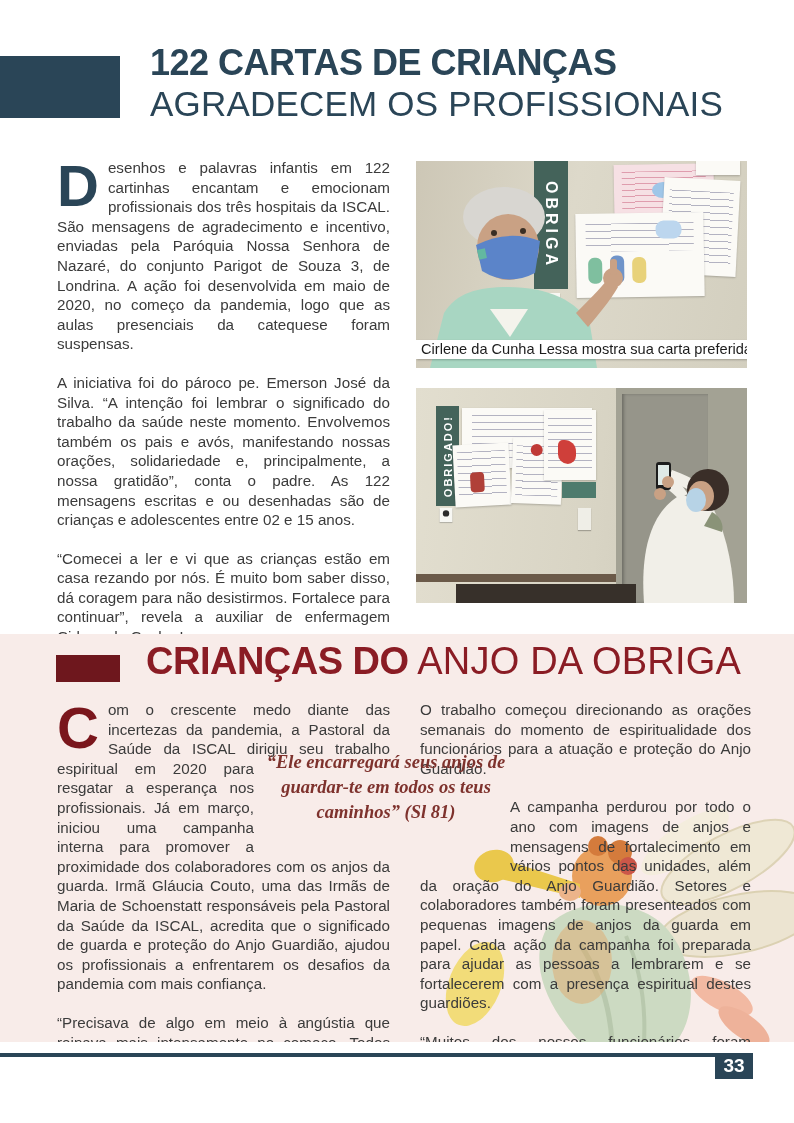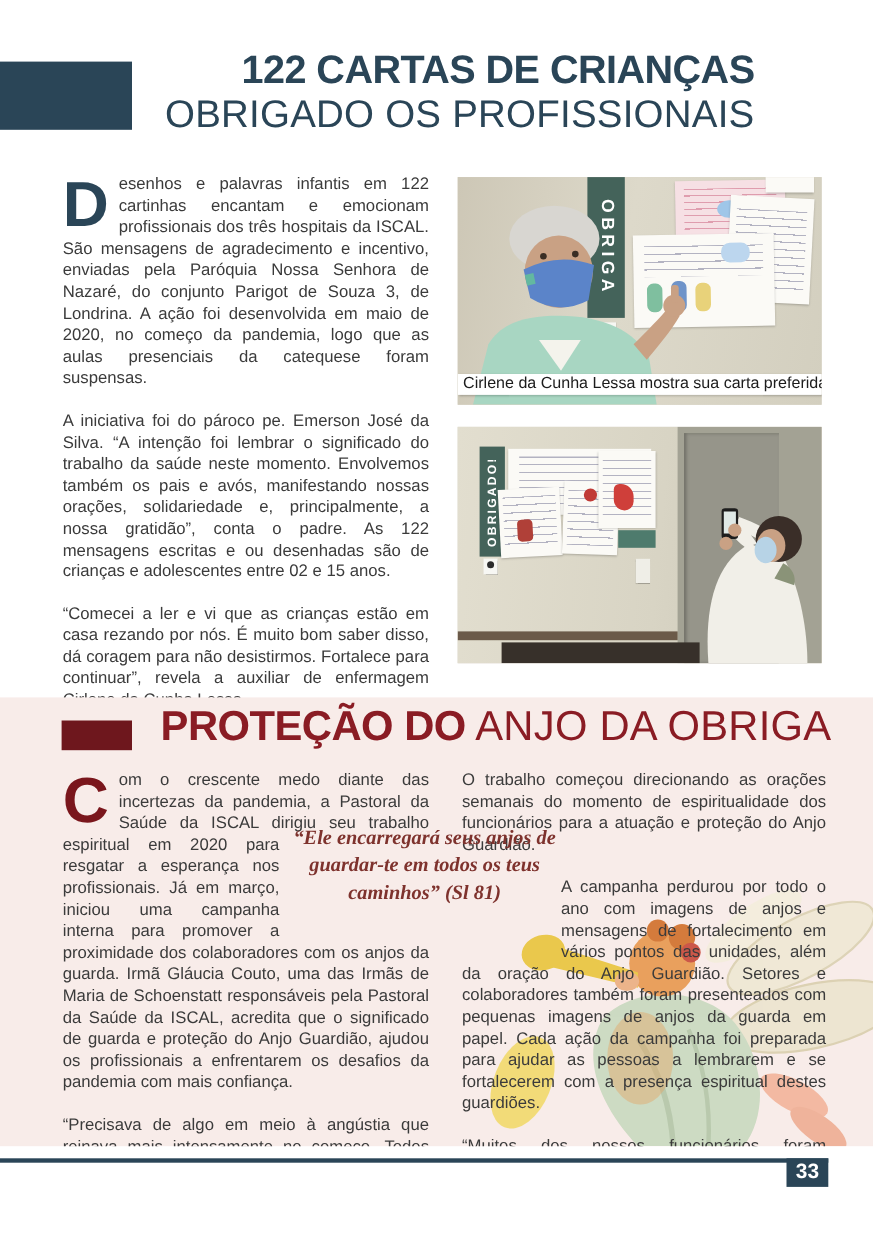--- a/index.html
+++ b/index.html
@@ -2,21 +2,21 @@
 <html><head>
 <meta charset="utf-8">
 <style>
   * { margin:0; padding:0; box-sizing:border-box; }
   body { font-family:"Liberation Sans", sans-serif; background:#fff; }
   .page { position:relative; width:794px; height:1123px; background:#ffffff; overflow:hidden; margin:0 auto; }
 
   
   .title-rect { position:absolute; left:0; top:56px; width:120px; height:62px; background:#2a4557; }
   .headline { position:absolute; left:150px; top:42px; color:#2a4557; }
-  .headline .t1 { display:block; font-size:36px; font-weight:bold; letter-spacing:-0.5px; line-height:42px;text-align:right; }
+  .headline .t1 { display:block; font-size:36px; font-weight:bold; letter-spacing:-0.5px; line-height:42px; }
   .headline .t2 { display:block; font-size:35px; font-weight:400; letter-spacing:0.2px; line-height:40px; }
 
   .col { position:absolute; text-align:justify; color:#3b3b3b; font-size:15.2px; line-height:19.6px; }
   .col p { margin-bottom:19px; }
   .col-1 { left:57px; top:158px; width:333px; }
 
   .dropcap { float:left; font-size:58px; line-height:50px; height:53px; font-weight:bold; padding-right:9px; margin-top:3px; }
   .dropcap.blue { color:#2a4557; }
   .dropcap.maroon { color:#7a161c; }
 
@@ -67,21 +67,21 @@
     color:#fff; font-weight:bold; font-size:19px; text-align:center; line-height:26px; }
 </style>
 </head>
 <body>
 
 <div class="page">
 
   <div class="title-rect"></div>
   <h1 class="headline">
     <span class="t1">122 CARTAS DE CRIANÇAS</span>
-    <span class="t2">OBRIGADO OS PROFISSIONAIS</span>
+    <span class="t2">AGRADECEM OS PROFISSIONAIS</span>
   </h1>
 
   <div class="col col-1">
     <p><span class="dropcap blue">D</span><span>esenhos e palavras infantis em 122 cartinhas encantam e emocionam profissionais dos três hospitais da ISCAL. São mensagens de agradecimento e incentivo, enviadas pela Paróquia Nossa Senhora de Nazaré, do conjunto Parigot de Souza 3, de Londrina. A ação foi desenvolvida em maio de 2020, no começo da pandemia, logo que as aulas presenciais da catequese foram suspensas.</span></p>
     <p>A iniciativa foi do pároco pe. Emerson José da Silva. “A intenção foi lembrar o significado do trabalho da saúde neste momento. Envolvemos também os pais e avós, manifestando nossas orações, solidariedade e, principalmente, a nossa gratidão”, conta o padre. As 122 mensagens escritas e ou desenhadas são de crianças e adolescentes entre 02 e 15 anos.</p>
     <p>“Comecei a ler e vi que as crianças estão em casa rezando por nós. É muito bom saber disso, dá coragem para não desistirmos. Fortalece para continuar”, revela a auxiliar de enfermagem Cirlene da Cunha Lessa.</p>
     <p>“É muito emocionante ver essa homenagem. Esse pequeno gesto de amor faz com que a gente tenha mais força para ajudar quem está no hospital”, afirma Diego Poltronieri.</p>
   </div>
 
   <figure class="photo photo-1">
@@ -178,21 +178,21 @@
       <circle cx="168" cy="42" r="10" fill="#d2722e"></circle>
       <circle cx="198" cy="62" r="9" fill="#c84b3c"></circle>
       <polygon points="62,52 150,80 150,94 66,74" fill="#e9c53f"></polygon>
       <ellipse cx="64" cy="62" rx="20" ry="16" fill="#e9c53f" transform="rotate(-15 64 62)"></ellipse>
       <ellipse cx="140" cy="88" rx="11" ry="9" fill="#ecb083"></ellipse>
       <ellipse cx="292" cy="192" rx="34" ry="14" fill="#f2b59c" transform="rotate(28 292 192)"></ellipse>
       <ellipse cx="314" cy="222" rx="30" ry="12" fill="#eeae94" transform="rotate(35 314 222)"></ellipse>
     </svg>
 
     <div class="maroon-rect"></div>
-    <h2 class="pink-headline"><span class="hb">PROTEÇÃO DO</span><span class="hl"> ANJO DA OBRIGA</span></h2>
+    <h2 class="pink-headline"><span class="hb">CRIANÇAS DO</span><span class="hl"> ANJO DA OBRIGA</span></h2>
 
     <div class="col col-a">
       <p><span class="dropcap maroon">C</span><span>om o crescente medo diante das incertezas da pandemia, a Pastoral da Saúde da ISCAL dirigiu seu trabalho espiritual em 2020 para </span><span class="carve-right"></span><span>resgatar a esperança nos profissionais. Já em março, iniciou uma campanha interna para promover a proximidade dos colaboradores com os anjos da guarda. Irmã Gláucia Couto, uma das Irmãs de Maria de Schoenstatt responsáveis pela Pastoral da Saúde da ISCAL, acredita que o significado de guarda e proteção do Anjo Guardião, ajudou os profissionais a enfrentarem os desafios da pandemia com mais confiança.</span></p>
       <p>“Precisava de algo em meio à angústia que reinava mais intensamente no começo. Todos estavam com medo. Muitos funcionários choravam pelo medo de se contaminar, medo de levar a doença aos familiares, enfim, medo do que estava por vir”, relata Ir. Gláucia.</p>
     </div>
 
     <div class="col col-b">
       <p>O trabalho começou direcionando as orações semanais do momento de espiritualidade dos funcionários para a atuação e proteção do Anjo Guardião.</p>
       <p><span class="carve-left"></span><span>A campanha perdurou por todo o ano com imagens de anjos e mensagens de fortalecimento em vários pontos das unidades, além da oração do Anjo Guardião. Setores e colaboradores também foram presenteados com pequenas imagens de anjos da guarda em papel. Cada ação da campanha foi preparada para ajudar as pessoas a lembrarem e se fortalecerem com a presença espiritual destes guardiões.</span></p>
       <p>“Muitos dos nossos funcionários foram contaminados pela Covid-19 no decorrer do ano. Poucos precisaram de internação e nenhum faleceu. Este é um exemplo da proteção, pela fé, do Anjo Guardião”, conclui Irmã Gláucia.</p>

